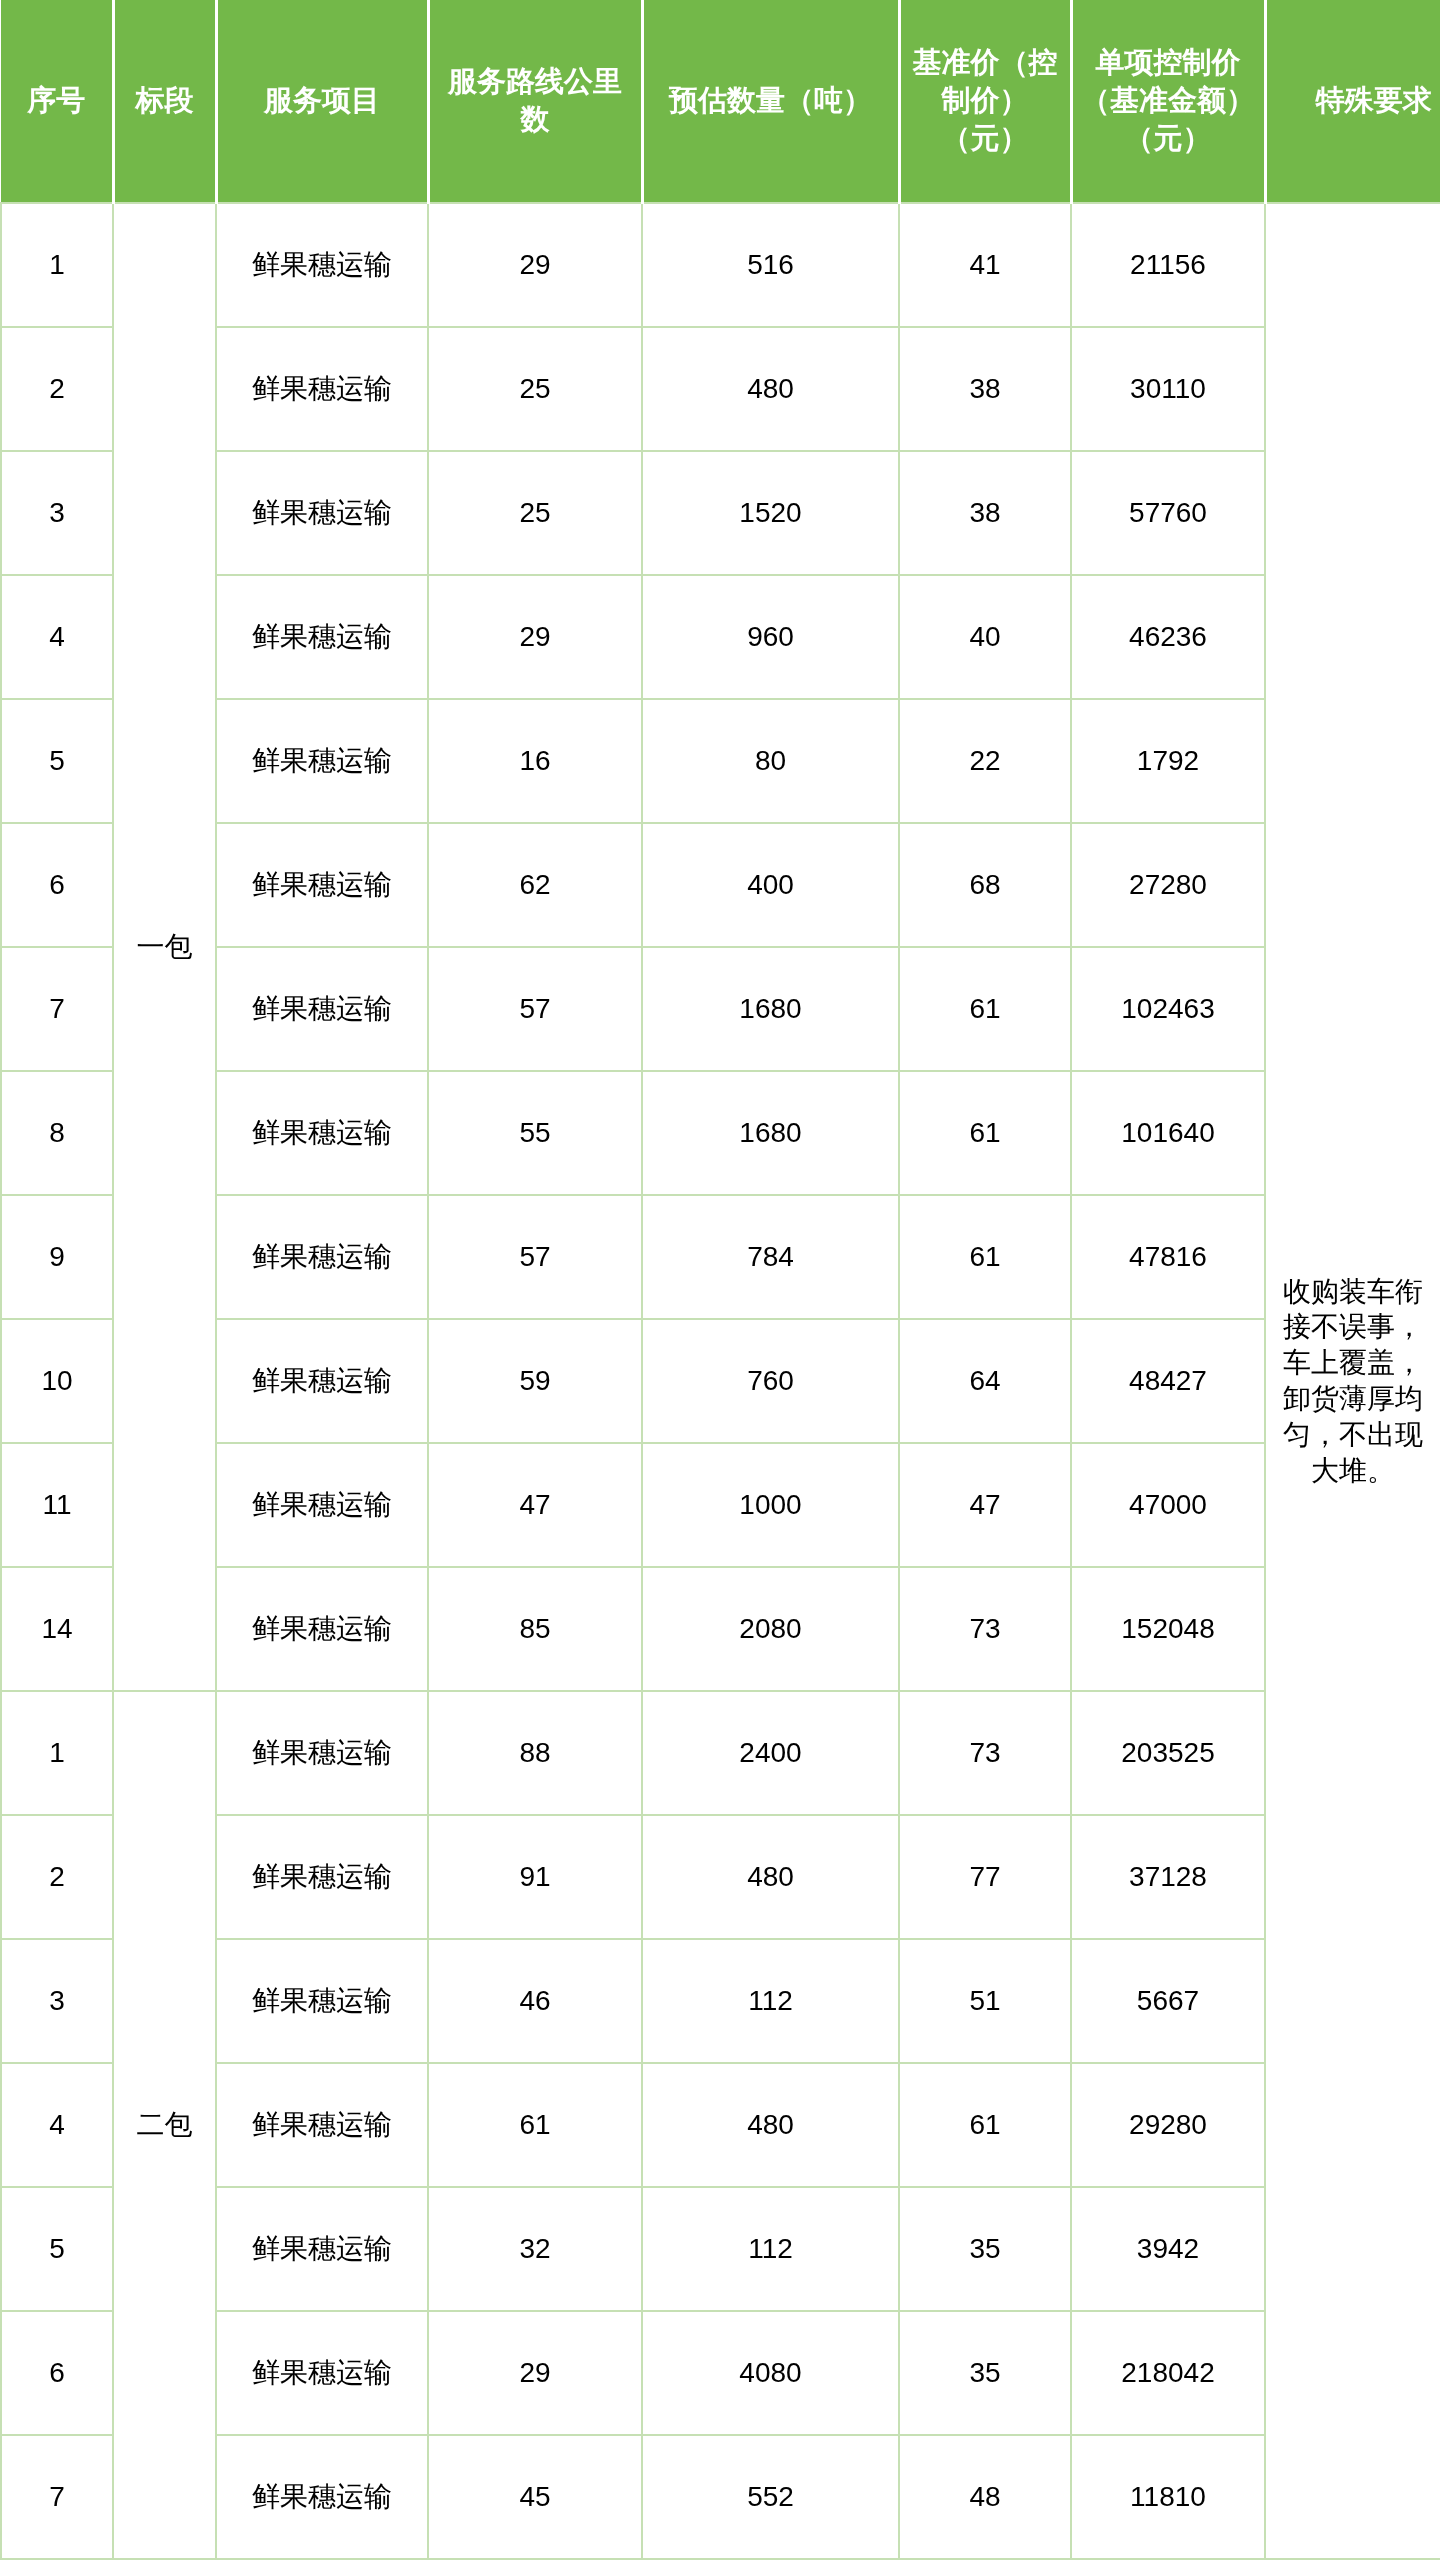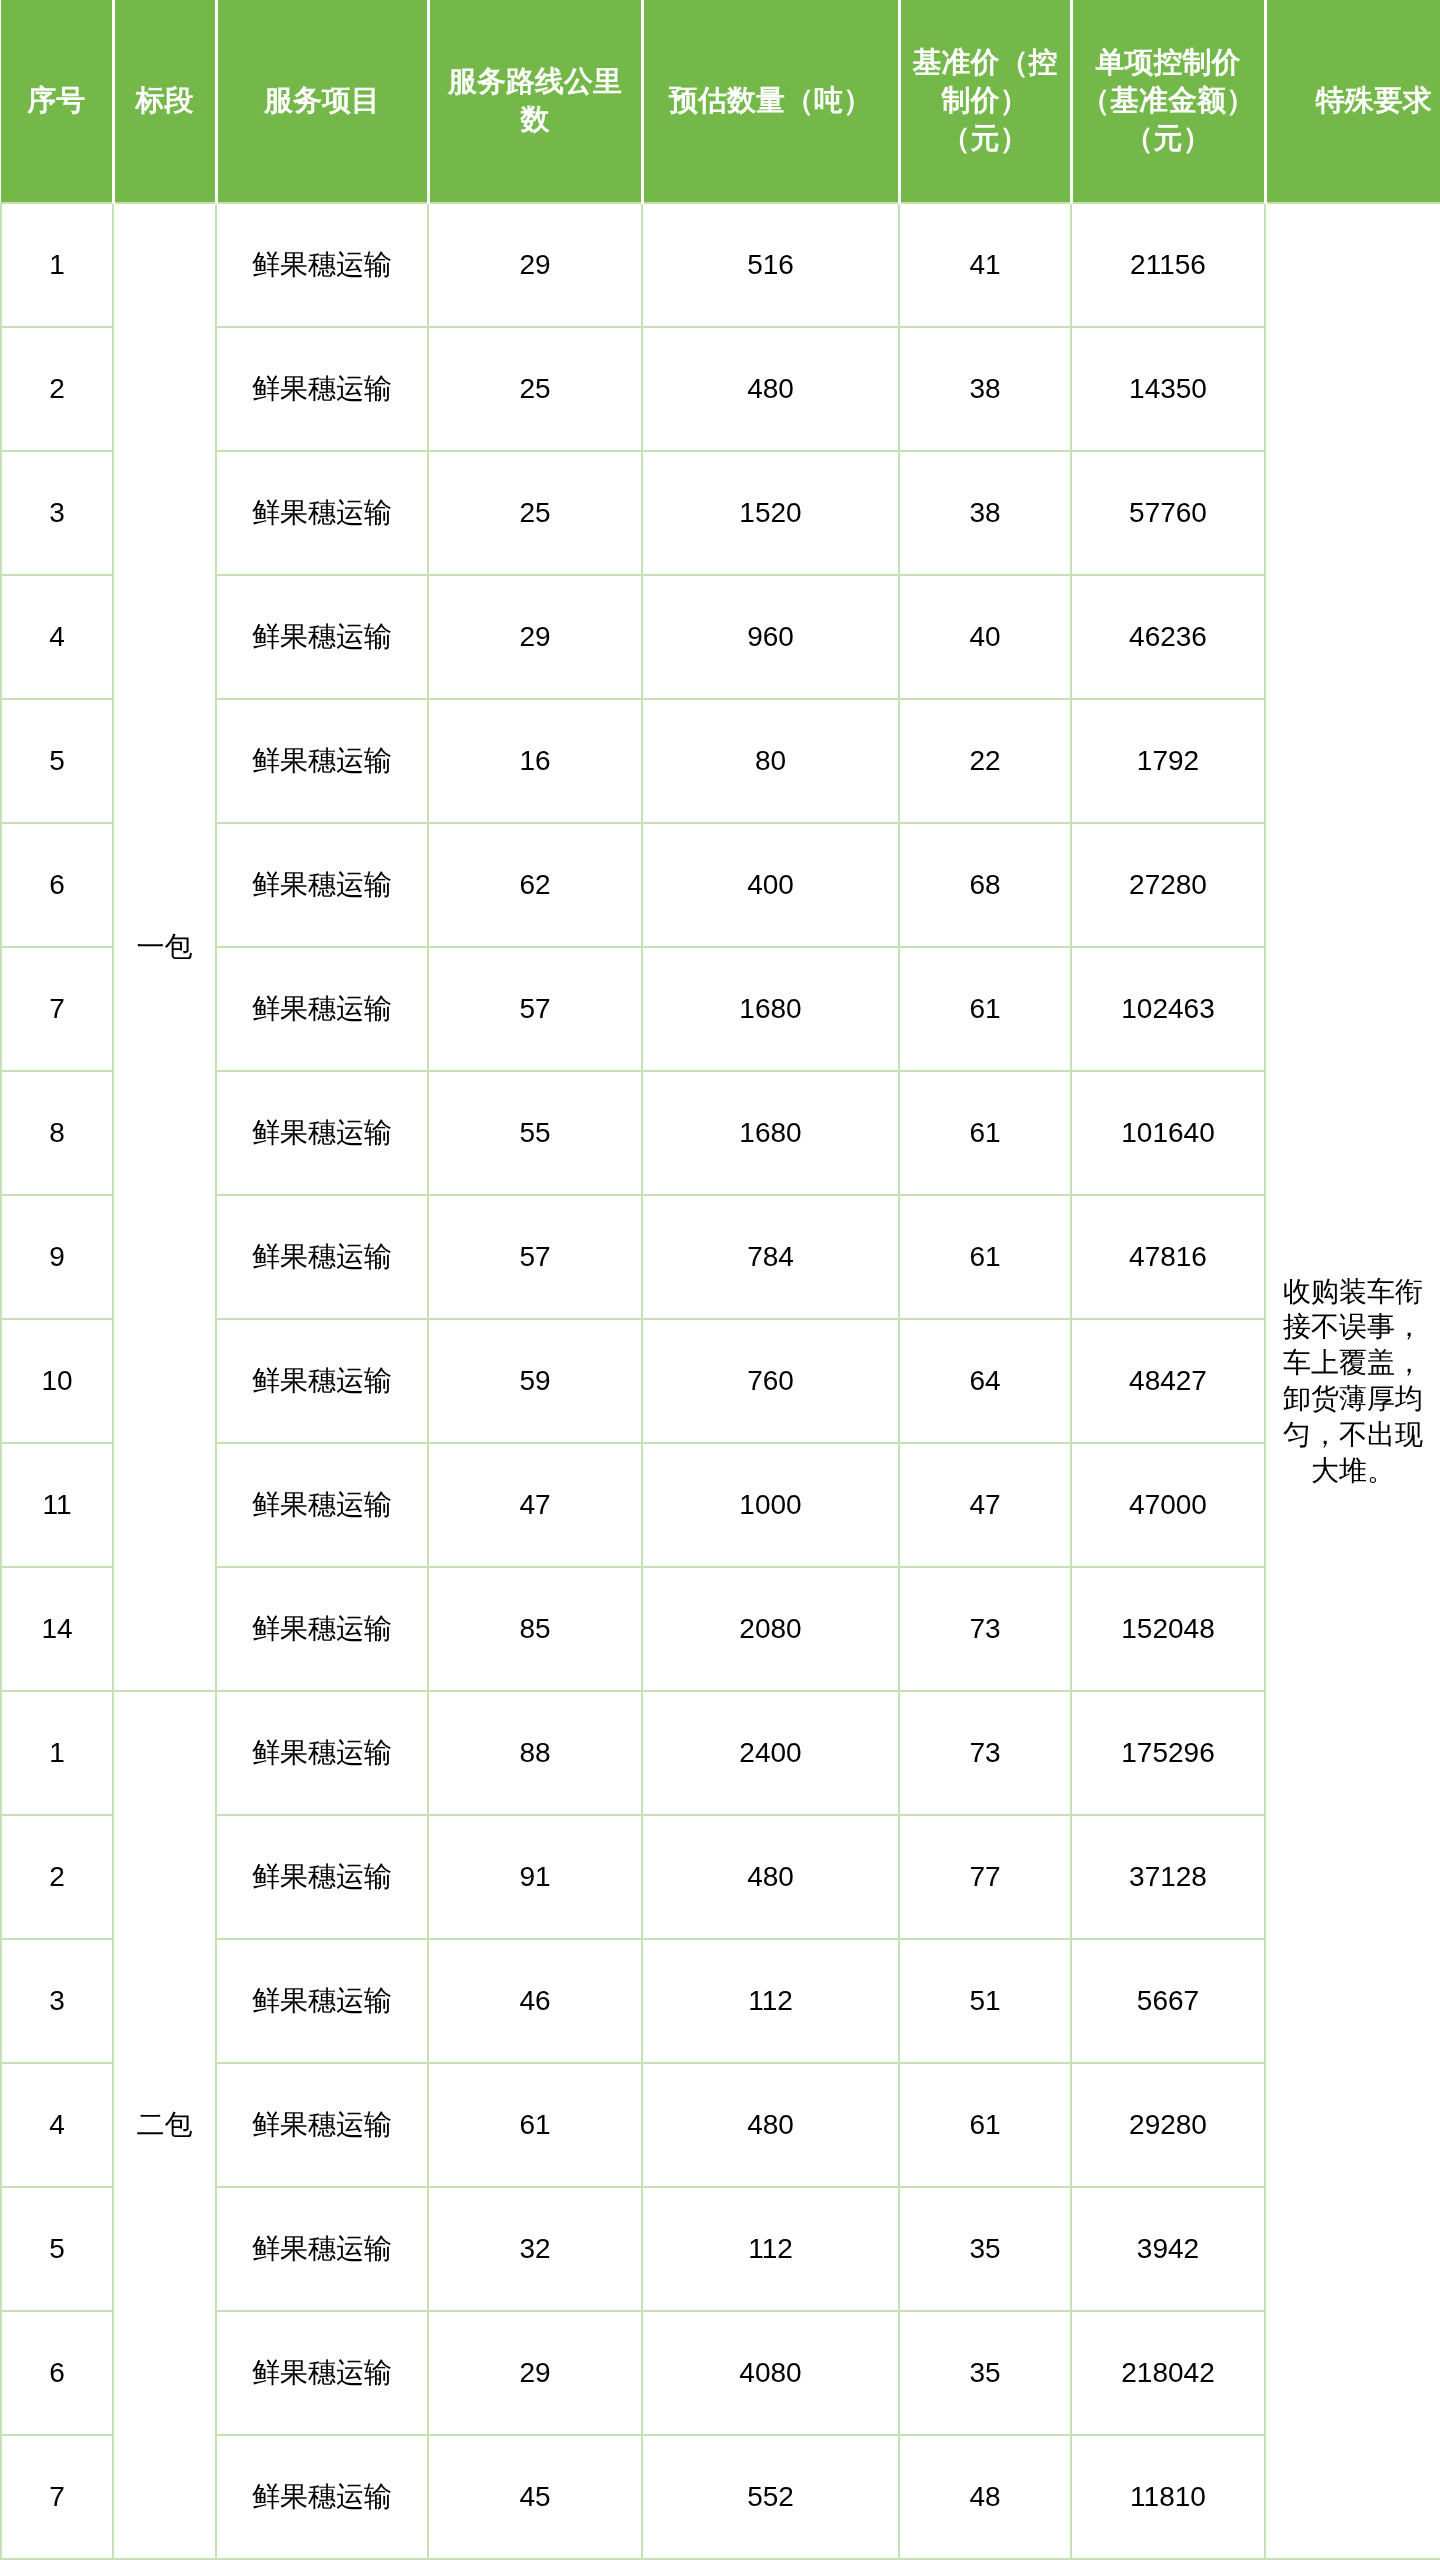--- a/index.html
+++ b/index.html
@@ -95,21 +95,21 @@
 卸货薄厚均
 匀，不出现
 大堆。</td>
       </tr>
       <tr>
         <td>2</td>
         <td>鲜果穗运输</td>
         <td>25</td>
         <td>480</td>
         <td>38</td>
-        <td>14350</td>
+        <td>30110</td>
       </tr>
       <tr>
         <td>3</td>
         <td>鲜果穗运输</td>
         <td>25</td>
         <td>1520</td>
         <td>38</td>
         <td>57760</td>
       </tr>
       <tr>
@@ -184,21 +184,21 @@
         <td>73</td>
         <td>152048</td>
       </tr>
       <tr>
         <td>1</td>
         <td rowspan="7">二包</td>
         <td>鲜果穗运输</td>
         <td>88</td>
         <td>2400</td>
         <td>73</td>
-        <td>175296</td>
+        <td>203525</td>
       </tr>
       <tr>
         <td>2</td>
         <td>鲜果穗运输</td>
         <td>91</td>
         <td>480</td>
         <td>77</td>
         <td>37128</td>
       </tr>
       <tr>

